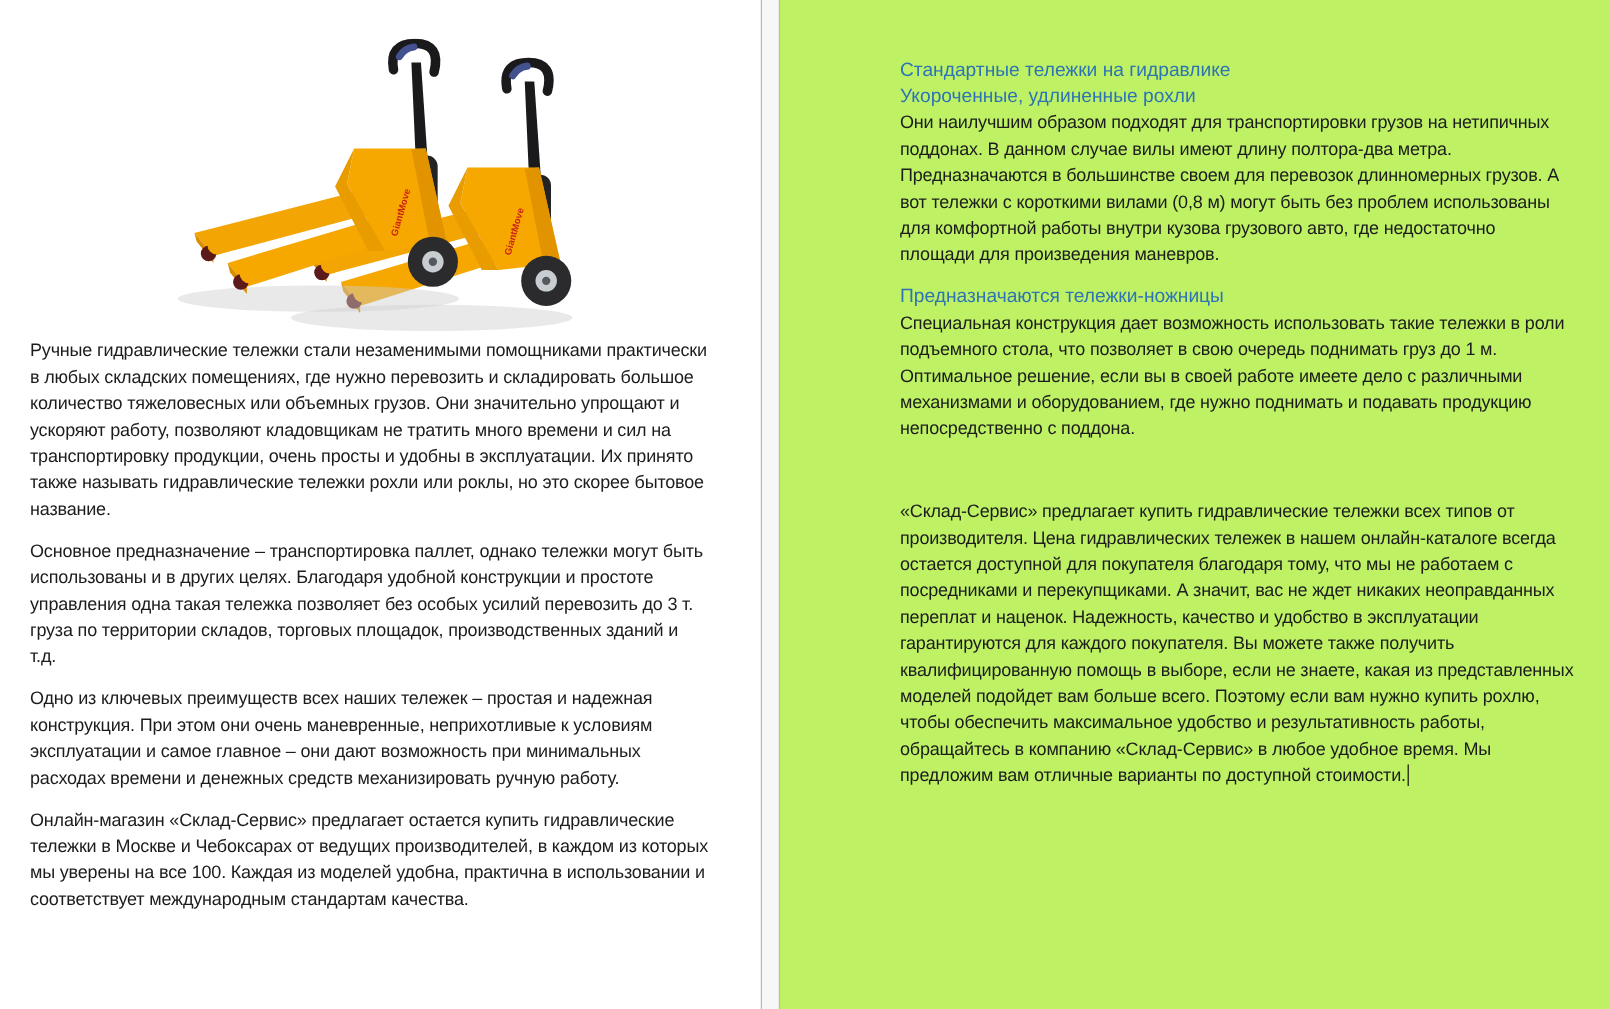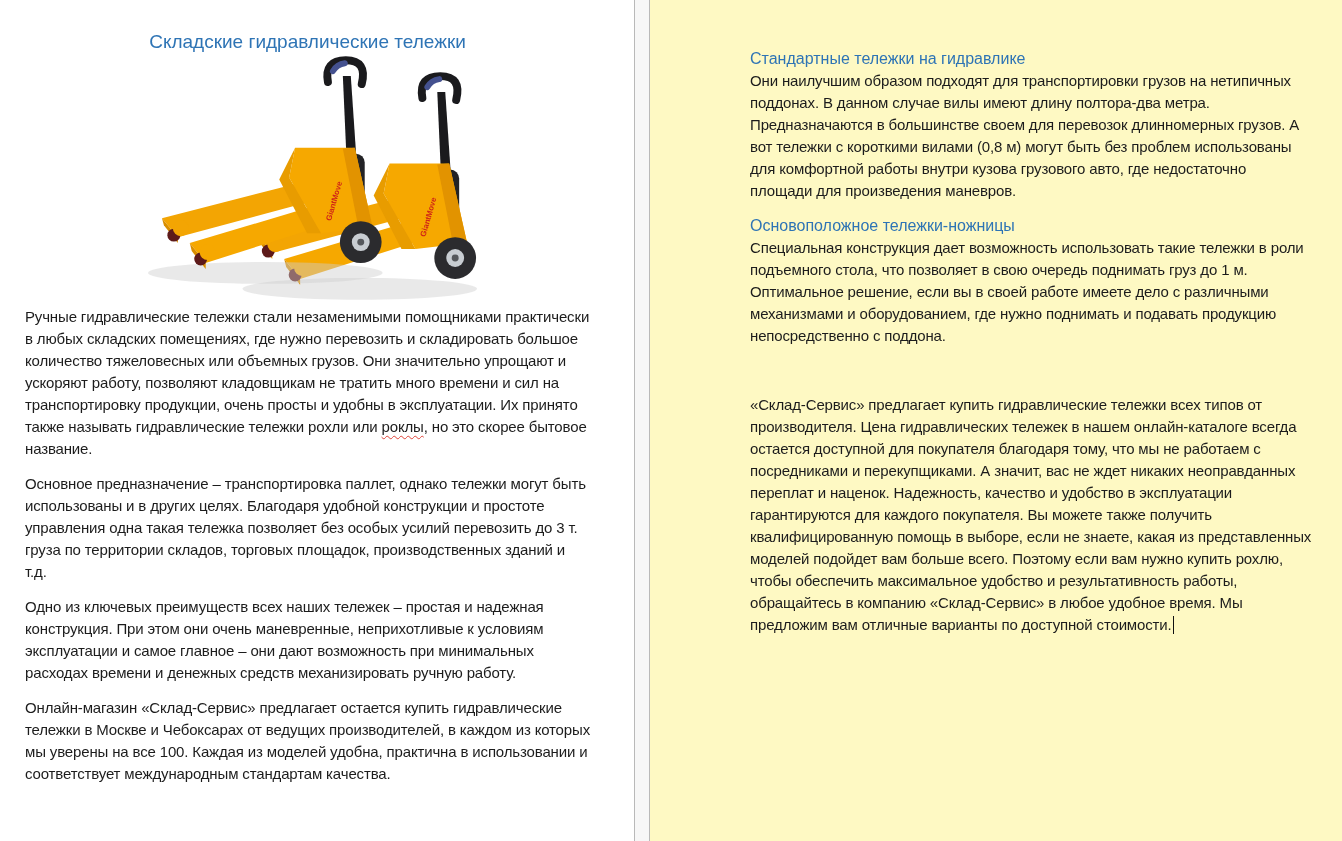--- a/index.html
+++ b/index.html
@@ -6,60 +6,58 @@
   body{
     font-family:"Liberation Sans","DejaVu Sans",sans-serif;
     color:#1c1c1c;
     -webkit-font-smoothing:antialiased;
   }
   .doc{position:relative;width:1342px;height:841px;overflow:hidden;background:#fff;}
 
   .page-left{position:absolute;left:0;top:0;width:634px;height:841px;background:#fff;}
   .page-gap{position:absolute;left:634px;top:0;width:14px;height:841px;background:#f7f7f7;
             border-left:1px solid #b9b9b9;border-right:1px solid #b9b9b9;}
-  .page-right{position:absolute;left:650px;top:0;width:692px;height:841px;background:#fef9c3;}
+  .page-right{position:absolute;left:650px;top:0;width:692px;height:841px;background:#bef264;}
 
   .left-content{padding:30px 0 0 25px;width:565px;}
   .right-content{padding:48px 0 0 100px;width:562px;}
 
   .doc-title{
     width:565px;text-align:center;
     font-size:19px;line-height:24px;
     color:#2e74b5;margin:0 0 2px 0;font-weight:400;
   }
   .section-h{
     font-size:16px;line-height:22px;color:#2e74b5;
     font-weight:400;margin:0;
   }
   p.body{
     font-size:15px;line-height:22px;letter-spacing:-0.15px;
     margin:0 0 13px 0;color:#1c1c1c;
   }
   .b{font-weight:400;}
   .misspell{
-    text-decoration:underline;
     text-decoration-style:wavy;
     text-decoration-color:#e0443a;
     text-decoration-thickness:1px;
     text-underline-offset:3px;
   }
   .img-wrap{width:338px;height:244px;margin:2px 0 6px 123px;}
   .spacer{height:34px;}
   .caret{display:inline-block;width:1px;height:18px;background:#111;
          vertical-align:-4px;margin-left:1px;}
 </style>
 </head>
 <body>
 
 <div class="doc">
 
   <div class="page-left">
     <div class="left-content">
 
-      <h1 class="doc-title">Складские гидравлические тележки</h1>
 
       <div class="img-wrap">
         <svg width="338" height="244" viewBox="0 0 340 245">
           <defs>
             <g id="ptruck">
 
               <ellipse cx="118" cy="218" rx="118" ry="11" fill="#cfcfcf" opacity="0.45"></ellipse>
 
               <polygon points="158,126 172,144 30,182 14,163" fill="#f3a503"></polygon>
               <polygon points="30,182 14,163 16,170 30,188" fill="#d98e00"></polygon>
@@ -109,23 +107,24 @@
     </div>
   </div>
 
   <div class="page-gap"></div>
 
   <div class="page-right">
     <div class="right-content">
 
       <h2 class="section-h">Стандартные тележки на гидравлике</h2>
 
+      <h2 class="section-h">Укороченные, удлиненные рохли</h2>
       <p class="body">Они наилучшим образом подходят для транспортировки грузов на нетипичных поддонах. В данном случае вилы имеют длину полтора-два метра. Предназначаются в большинстве своем для перевозок длинномерных грузов. А вот тележки с короткими вилами (0,8 м) могут быть без проблем использованы для комфортной работы внутри кузова грузового авто, где недостаточно площади для произведения маневров.</p>
 
-      <h2 class="section-h">Основоположное тележки-ножницы</h2>
+      <h2 class="section-h">Предназначаются тележки-ножницы</h2>
       <p class="body">Специальная конструкция дает возможность использовать такие тележки в роли подъемного стола, что позволяет в свою очередь поднимать груз до 1 м. Оптимальное решение, если вы в своей работе имеете дело с различными механизмами и оборудованием, где нужно поднимать и подавать продукцию непосредственно с поддона.</p>
 
       <div class="spacer"></div>
 
       <p class="body">
         <span> «Склад-Сервис» предлагает </span><span class="b">купить гидравлические тележки</span><span> всех типов от производителя. </span><span class="b">Цена гидравлических тележек</span><span> в нашем онлайн-каталоге всегда остается доступной для покупателя благодаря тому, что мы не работаем с посредниками и перекупщиками. А значит, вас не ждет никаких неоправданных переплат и наценок. Надежность, качество и удобство в эксплуатации гарантируются для каждого покупателя. Вы можете также получить квалифицированную помощь в выборе, если не знаете, какая из представленных моделей подойдет вам больше всего. Поэтому если вам нужно </span><span class="b">купить рохлю,</span><span> чтобы обеспечить максимальное удобство и результативность работы, обращайтесь в компанию «Склад-Сервис» в любое удобное время. Мы предложим вам отличные варианты по доступной стоимости.</span><span class="caret"></span>
       </p>
 
     </div>
   </div>

